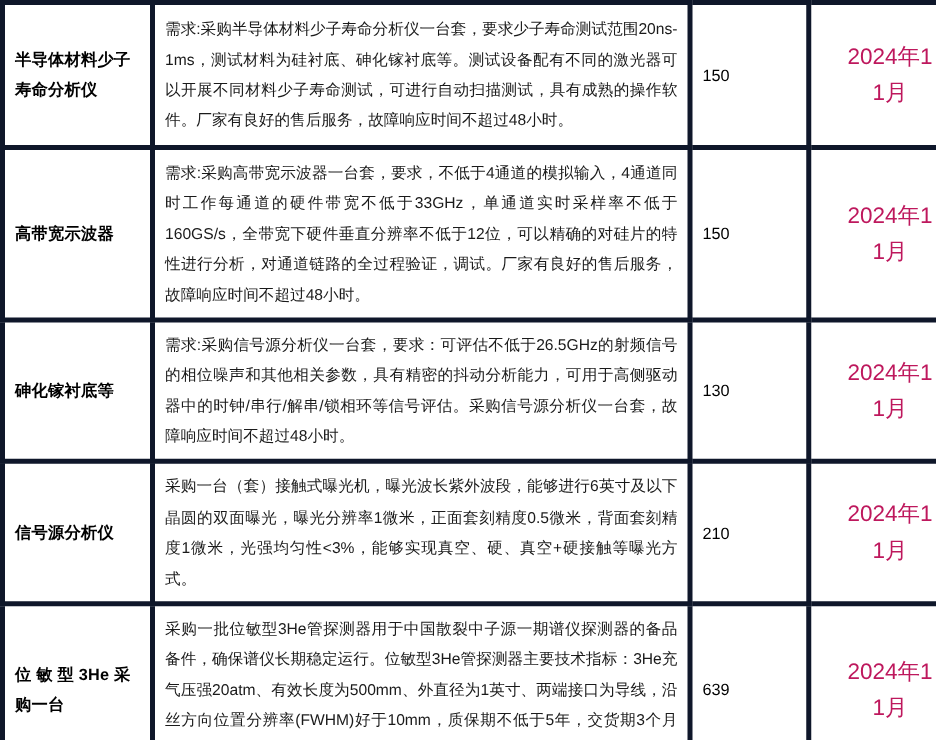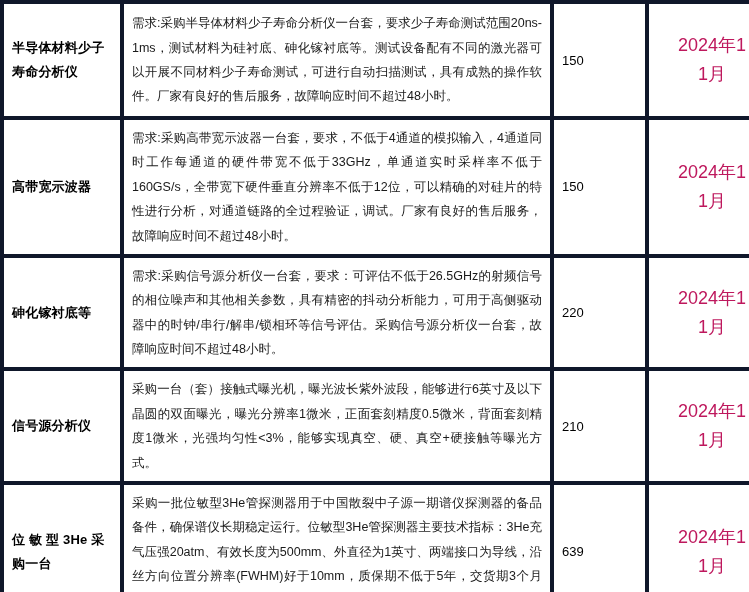--- a/index.html
+++ b/index.html
@@ -88,21 +88,21 @@
         <td class="col-desc">需求:采购高带宽示波器一台套，要求，不低于4通道的模拟输入，4通道同时工作每通道的硬件带宽不低于33GHz，单通道实时采样率不低于160GS/s，全带宽下硬件垂直分辨率不低于12位，可以精确的对硅片的特性进行分析，对通道链路的全过程验证，调试。厂家有良好的售后服务，故障响应时间不超过48小时。</td>
         <td class="col-qty">150</td>
         <td class="col-date">
           <span class="date-line">2024年1</span>
           <span class="date-line">1月</span>
         </td>
       </tr>
       <tr class="row-3">
         <td class="col-name">砷化镓衬底等</td>
         <td class="col-desc">需求:采购信号源分析仪一台套，要求：可评估不低于26.5GHz的射频信号的相位噪声和其他相关参数，具有精密的抖动分析能力，可用于高侧驱动器中的时钟/串行/解串/锁相环等信号评估。采购信号源分析仪一台套，故障响应时间不超过48小时。</td>
-        <td class="col-qty">220</td>
+        <td class="col-qty">130</td>
         <td class="col-date">
           <span class="date-line">2024年1</span>
           <span class="date-line">1月</span>
         </td>
       </tr>
       <tr class="row-4">
         <td class="col-name">信号源分析仪</td>
         <td class="col-desc">采购一台（套）接触式曝光机，曝光波长紫外波段，能够进行6英寸及以下晶圆的双面曝光，曝光分辨率1微米，正面套刻精度0.5微米，背面套刻精度1微米，光强均匀性&lt;3%，能够实现真空、硬、真空+硬接触等曝光方式。</td>
         <td class="col-qty">210</td>
         <td class="col-date">

